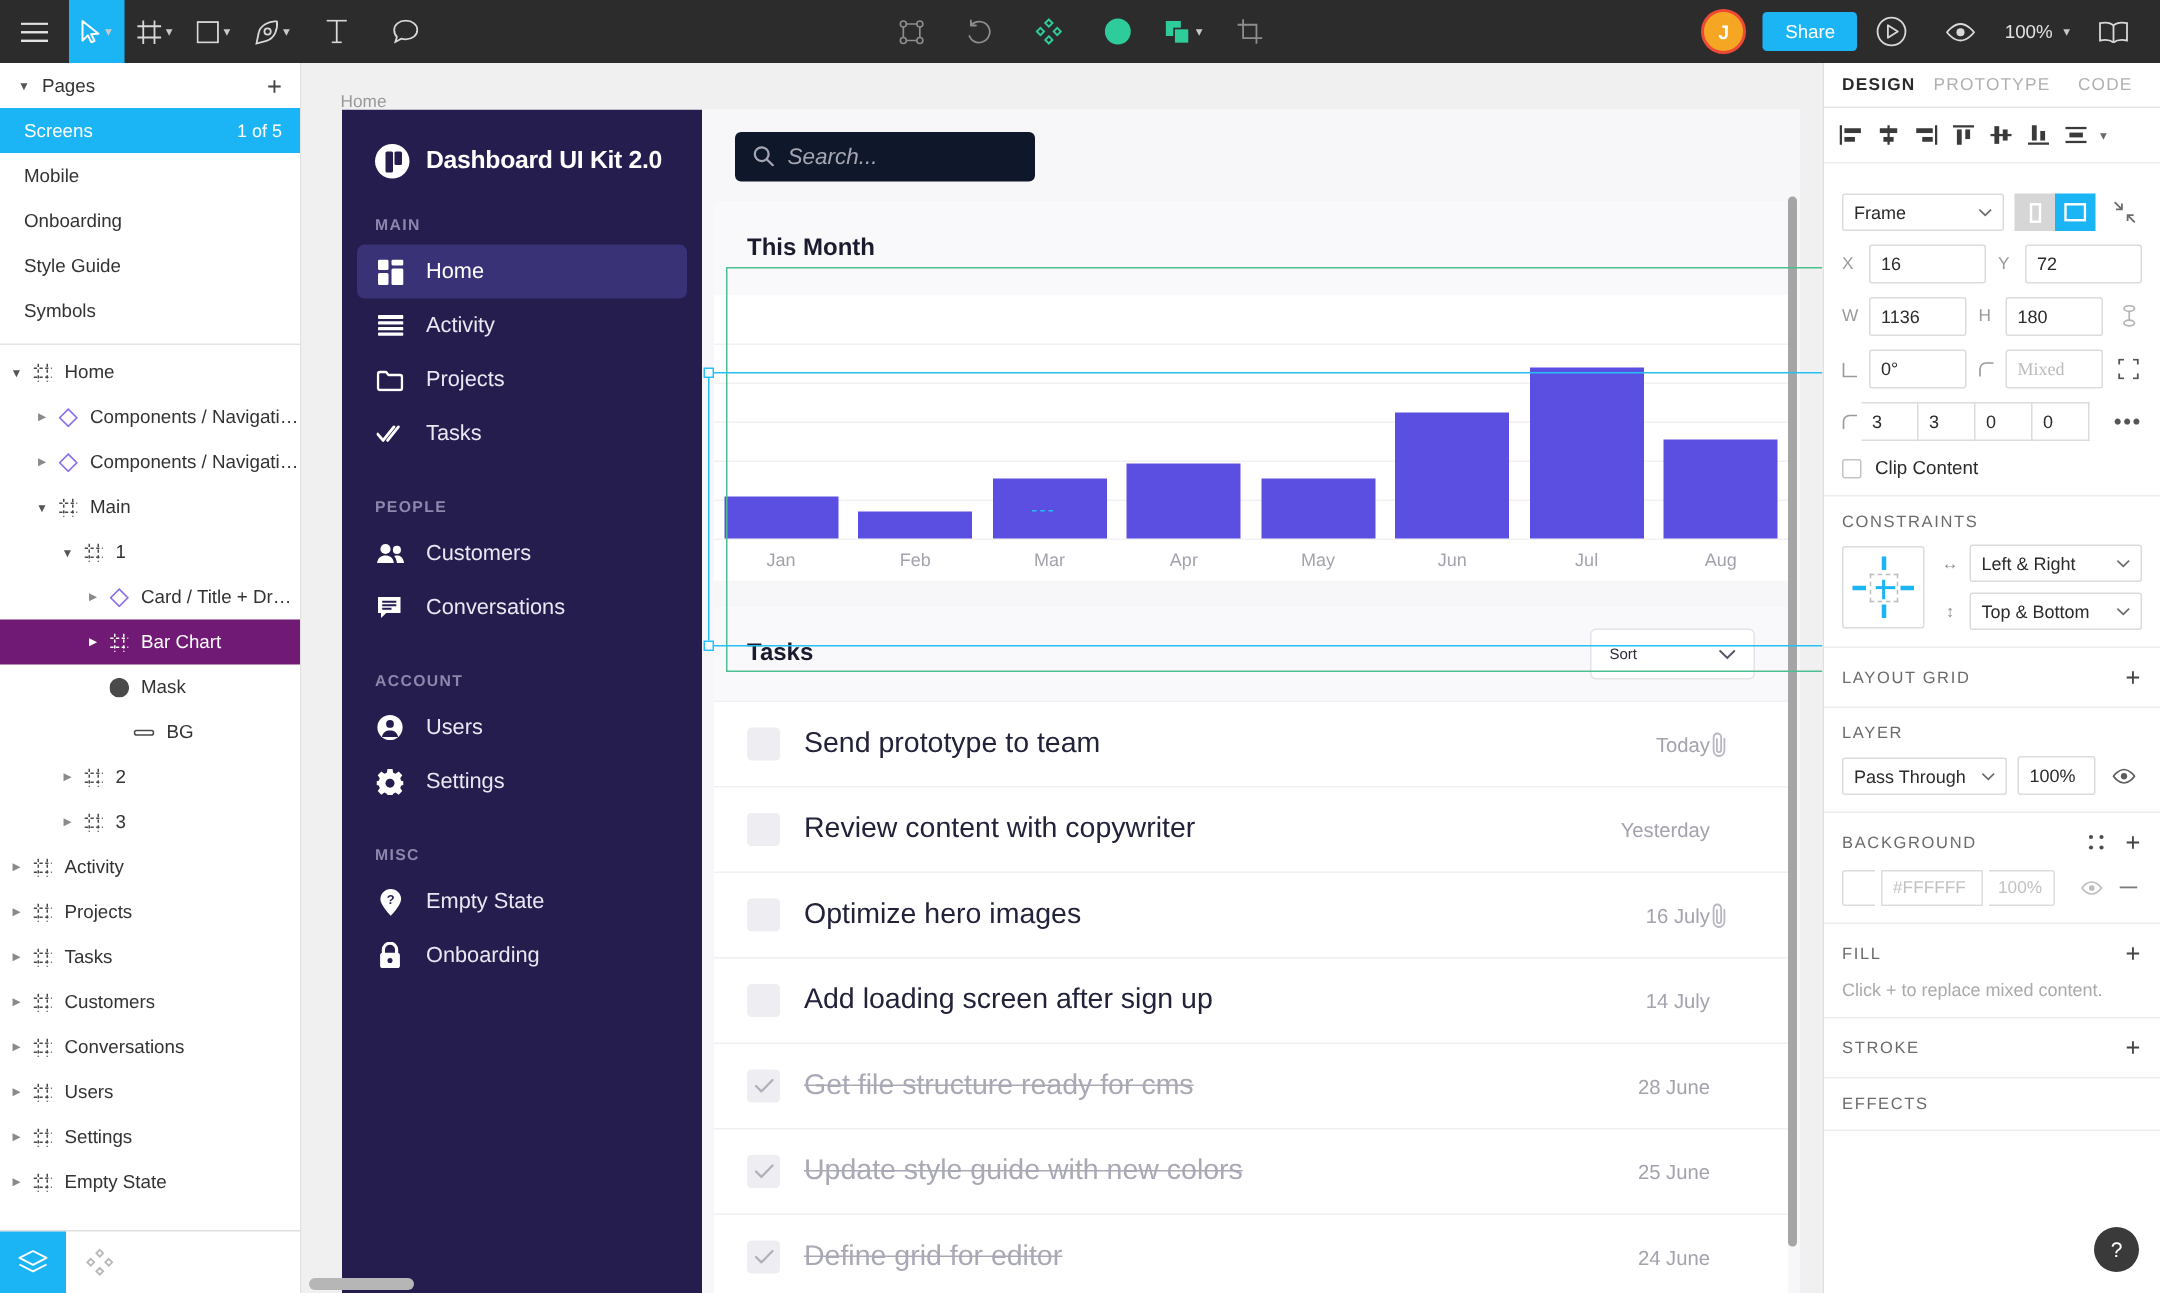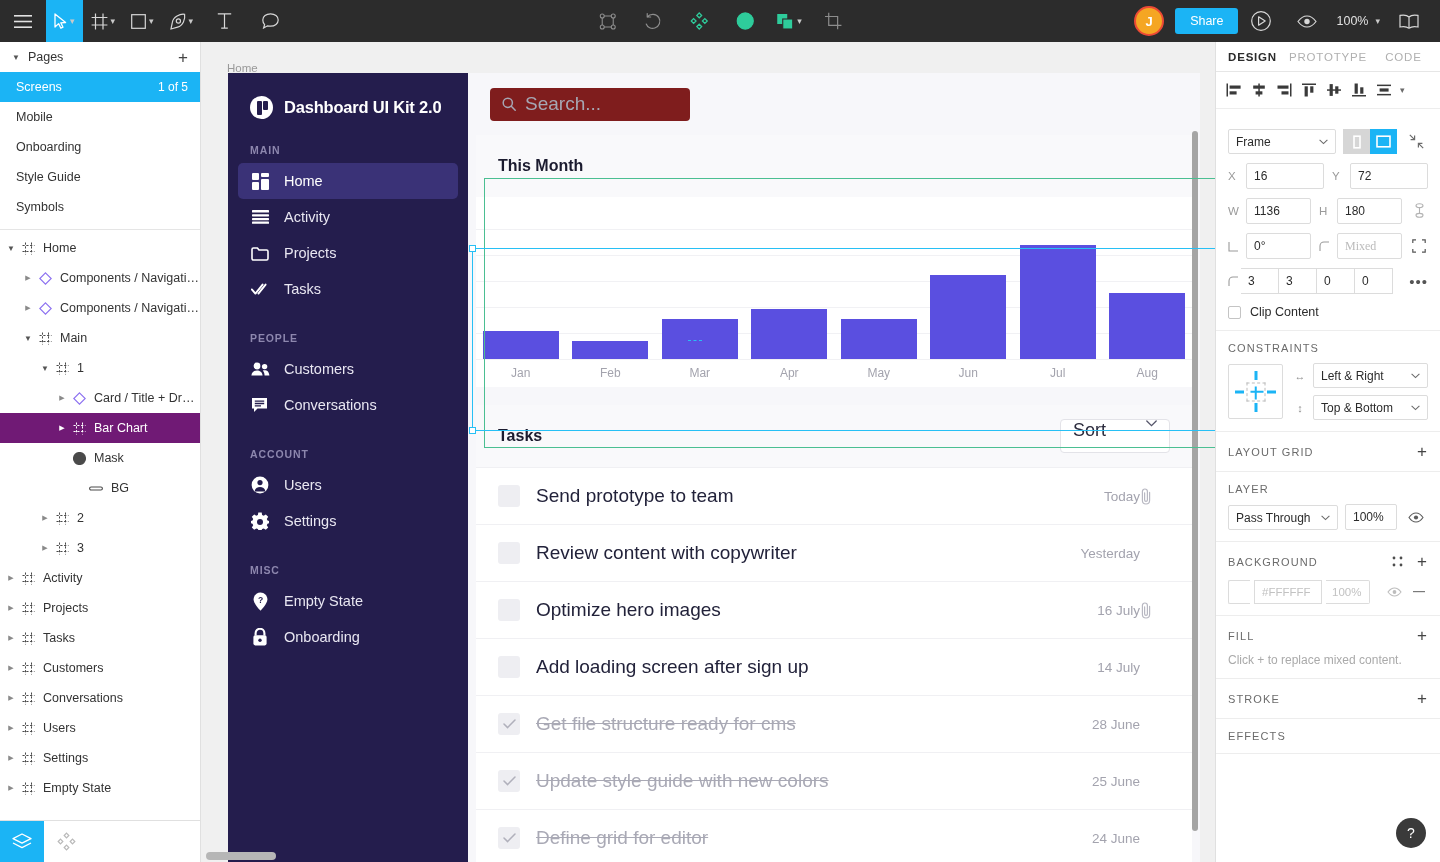--- a/index.html
+++ b/index.html
@@ -104,44 +104,44 @@
   .nav-item {
     height:36px; margin:0 10px 0 10px; border-radius:5px; display:flex; align-items:center;
     gap:14px; padding-left:12px; color:#e9e7f2; font-size:14.5px; cursor:pointer;
   }
   .nav-item.active { background:#3a3277; color:#fff; }
   .nav-ico { width:20px; height:20px; flex:0 0 20px; display:flex; align-items:center; justify-content:center; }
 
   .dash-main { position:absolute; left:240px; top:0; right:0; bottom:0; }
   .topbar { height:62px; background:#f7f7fa; display:flex; align-items:center; padding-left:22px; }
   .search {
-    width:200px; height:33px; background:#7f1d1d; border-radius:4px; display:flex;
-    align-items:center; gap:9px; padding:0 12px; color:#a6a6b3; font-size:19px; cursor:text;
+    width:200px; height:33px; background:#0f172a; border-radius:4px; display:flex;
+    align-items:center; gap:9px; padding:0 12px; color:#a6a6b3; font-size:15px; cursor:text;font-style:italic;
   }
   .card {
     background:#fff; margin:0 8px 0 8px; border-radius:3px;
   }
   .card-head {
     height:62px; display:flex; align-items:center; justify-content:space-between;
     padding:0 22px; background:#f9f9fb;
   }
   .card-title { font-size:16px; font-weight:bold; color:#1b1b2f; }
   .chart-wrap { position:relative; height:190px; background:#fff; }
   .gridline { position:absolute; left:0; right:0; height:1px; background:#f1f1f4; }
   .bars { position:absolute; left:0; right:0; bottom:28px; top:6px; display:flex; }
   .bar-col { flex:1; display:flex; flex-direction:column; justify-content:flex-end; align-items:center; }
   .bar { width:76px; background:#5a4fe0; }
   .xlabels { position:absolute; left:0; right:0; bottom:7px; display:flex; }
   .xlabel { flex:1; text-align:center; font-size:12px; color:#a3a3ad; }
 
   .tasks-card { background:#fff; margin:18px 8px 0 8px; border-radius:3px; }
   .sort-btn {
     width:110px; height:34px; border:1px solid #e3e3e8; border-radius:4px; background:#fff;
-    display:flex; align-items:flex-start; justify-content:space-between; padding:0 12px;
-    font-size:18px; color:#2b2b3d; cursor:pointer;
+    display:flex; align-items:center; justify-content:space-between; padding:0 12px;
+    font-size:10px; color:#2b2b3d; cursor:pointer;
   }
   .task-row {
     height:57px; display:flex; align-items:center; padding:0 22px;
     border-top:1px solid #f0f0f3;
   }
   .cbox {
     width:22px; height:22px; border-radius:3px; background:#eeeef2; flex:0 0 22px;
     display:flex; align-items:center; justify-content:center; cursor:pointer;
     color:#b4b4be; font-size:14px;
   }

